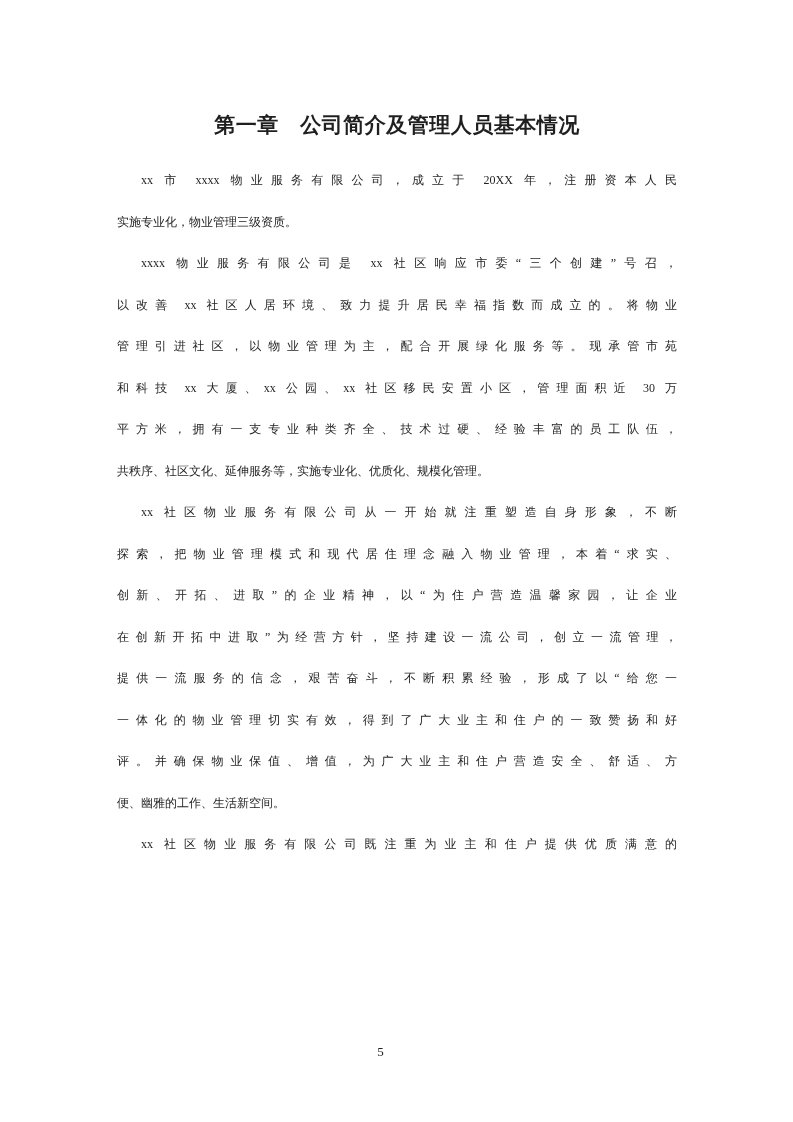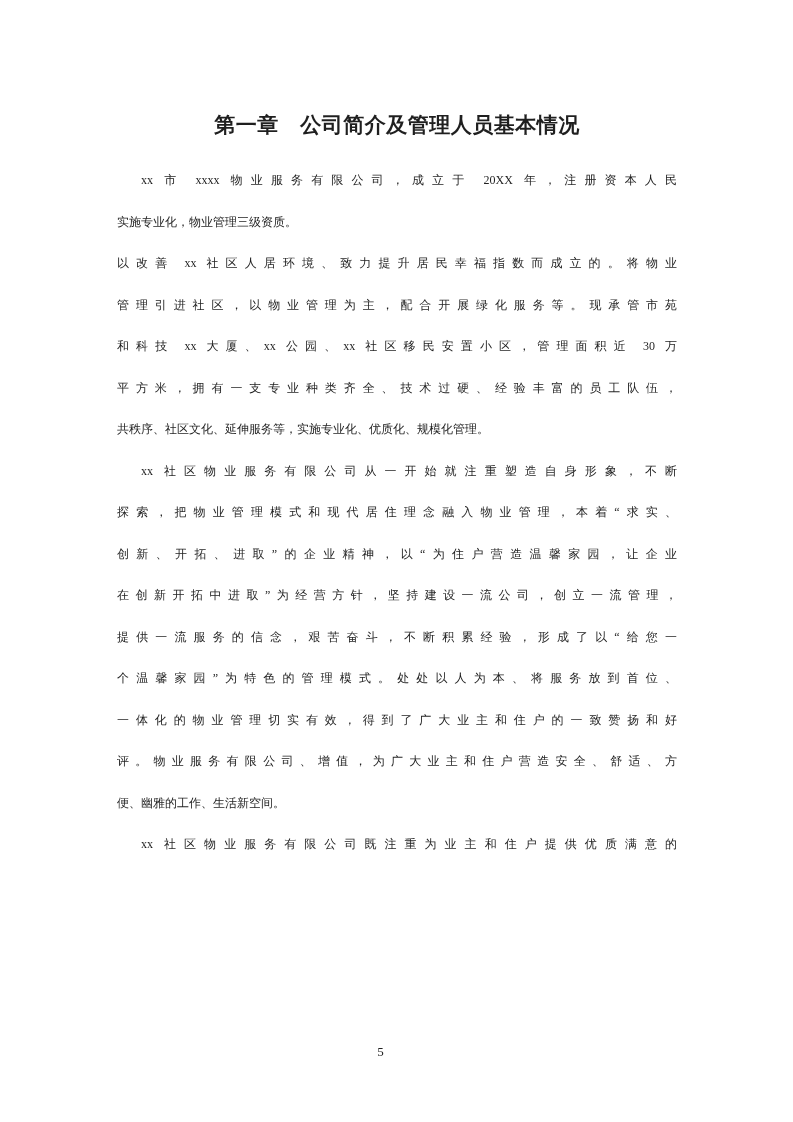--- a/index.html
+++ b/index.html
@@ -71,35 +71,35 @@
 
 <div class="page">
   <div class="content">
     <h1 class="chapter-title">第一章　公司简介及管理人员基本情况</h1>
     <div class="body-text" id="body-text">
         <div class="paragraph">
           <div class="line indent fill">xx 市 xxxx 物业服务有限公司，成立于 20XX 年，注册资本人民</div>
           <div class="line">实施专业化，物业管理三级资质。</div>
         </div>
         <div class="paragraph">
+          <div class="line indent fill">xxxx 物业服务有限公司是 xx 社区响应市委“三个创建”号召，</div>
           <div class="line fill">以改善 xx 社区人居环境、致力提升居民幸福指数而成立的。将物业</div>
           <div class="line fill">管理引进社区，以物业管理为主，配合开展绿化服务等。现承管市苑</div>
           <div class="line fill">和科技 xx 大厦、xx 公园、xx 社区移民安置小区，管理面积近 30 万</div>
           <div class="line fill">平方米，拥有一支专业种类齐全、技术过硬、经验丰富的员工队伍，</div>
           <div class="line">共秩序、社区文化、延伸服务等，实施专业化、优质化、规模化管理。</div>
         </div>
         <div class="paragraph">
           <div class="line indent fill">xx 社区物业服务有限公司从一开始就注重塑造自身形象，不断</div>
           <div class="line fill">探索，把物业管理模式和现代居住理念融入物业管理，本着“求实、</div>
           <div class="line fill">创新、开拓、进取”的企业精神，以“为住户营造温馨家园，让企业</div>
           <div class="line fill">在创新开拓中进取”为经营方针，坚持建设一流公司，创立一流管理，</div>
           <div class="line fill">提供一流服务的信念，艰苦奋斗，不断积累经验，形成了以“给您一</div>
-          <div class="line fill">个温馨家园”为特色的管理模式。处处以人为本、将服务放到首位、</div>
           <div class="line fill">一体化的物业管理切实有效，得到了广大业主和住户的一致赞扬和好</div>
-          <div class="line fill">评。物业服务有限公司、增值，为广大业主和住户营造安全、舒适、方</div>
+          <div class="line fill">评。并确保物业保值、增值，为广大业主和住户营造安全、舒适、方</div>
           <div class="line">便、幽雅的工作、生活新空间。</div>
         </div>
         <div class="paragraph">
           <div class="line indent fill">xx 社区物业服务有限公司既注重为业主和住户提供优质满意的</div>
         </div>
       </div>
   </div>
   <div class="page-number">5</div>
 </div>
 

